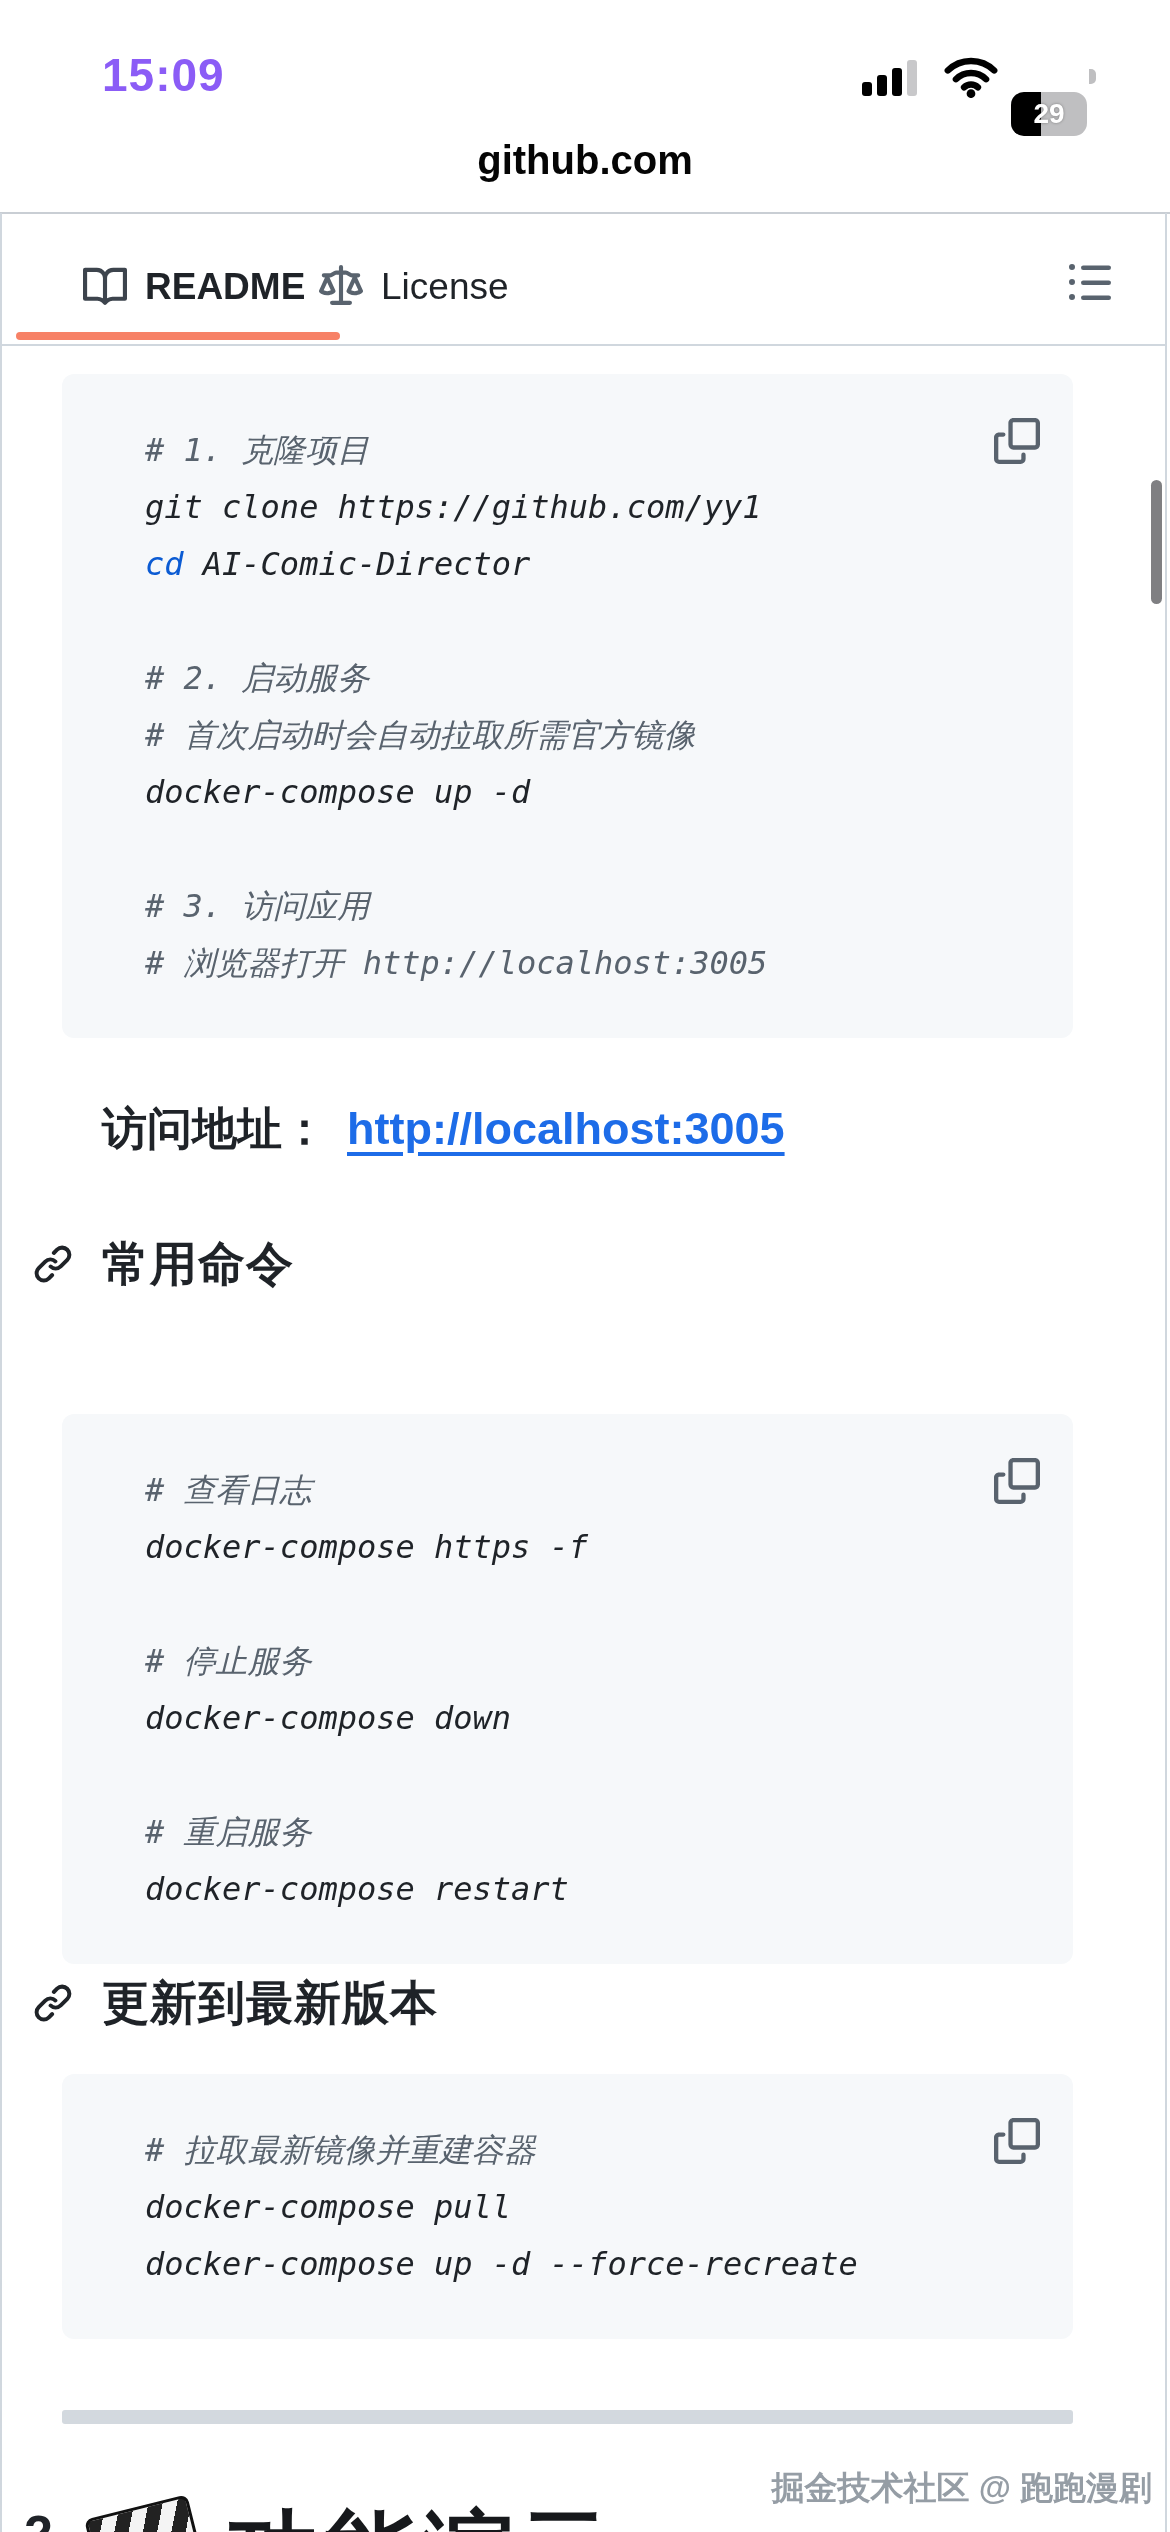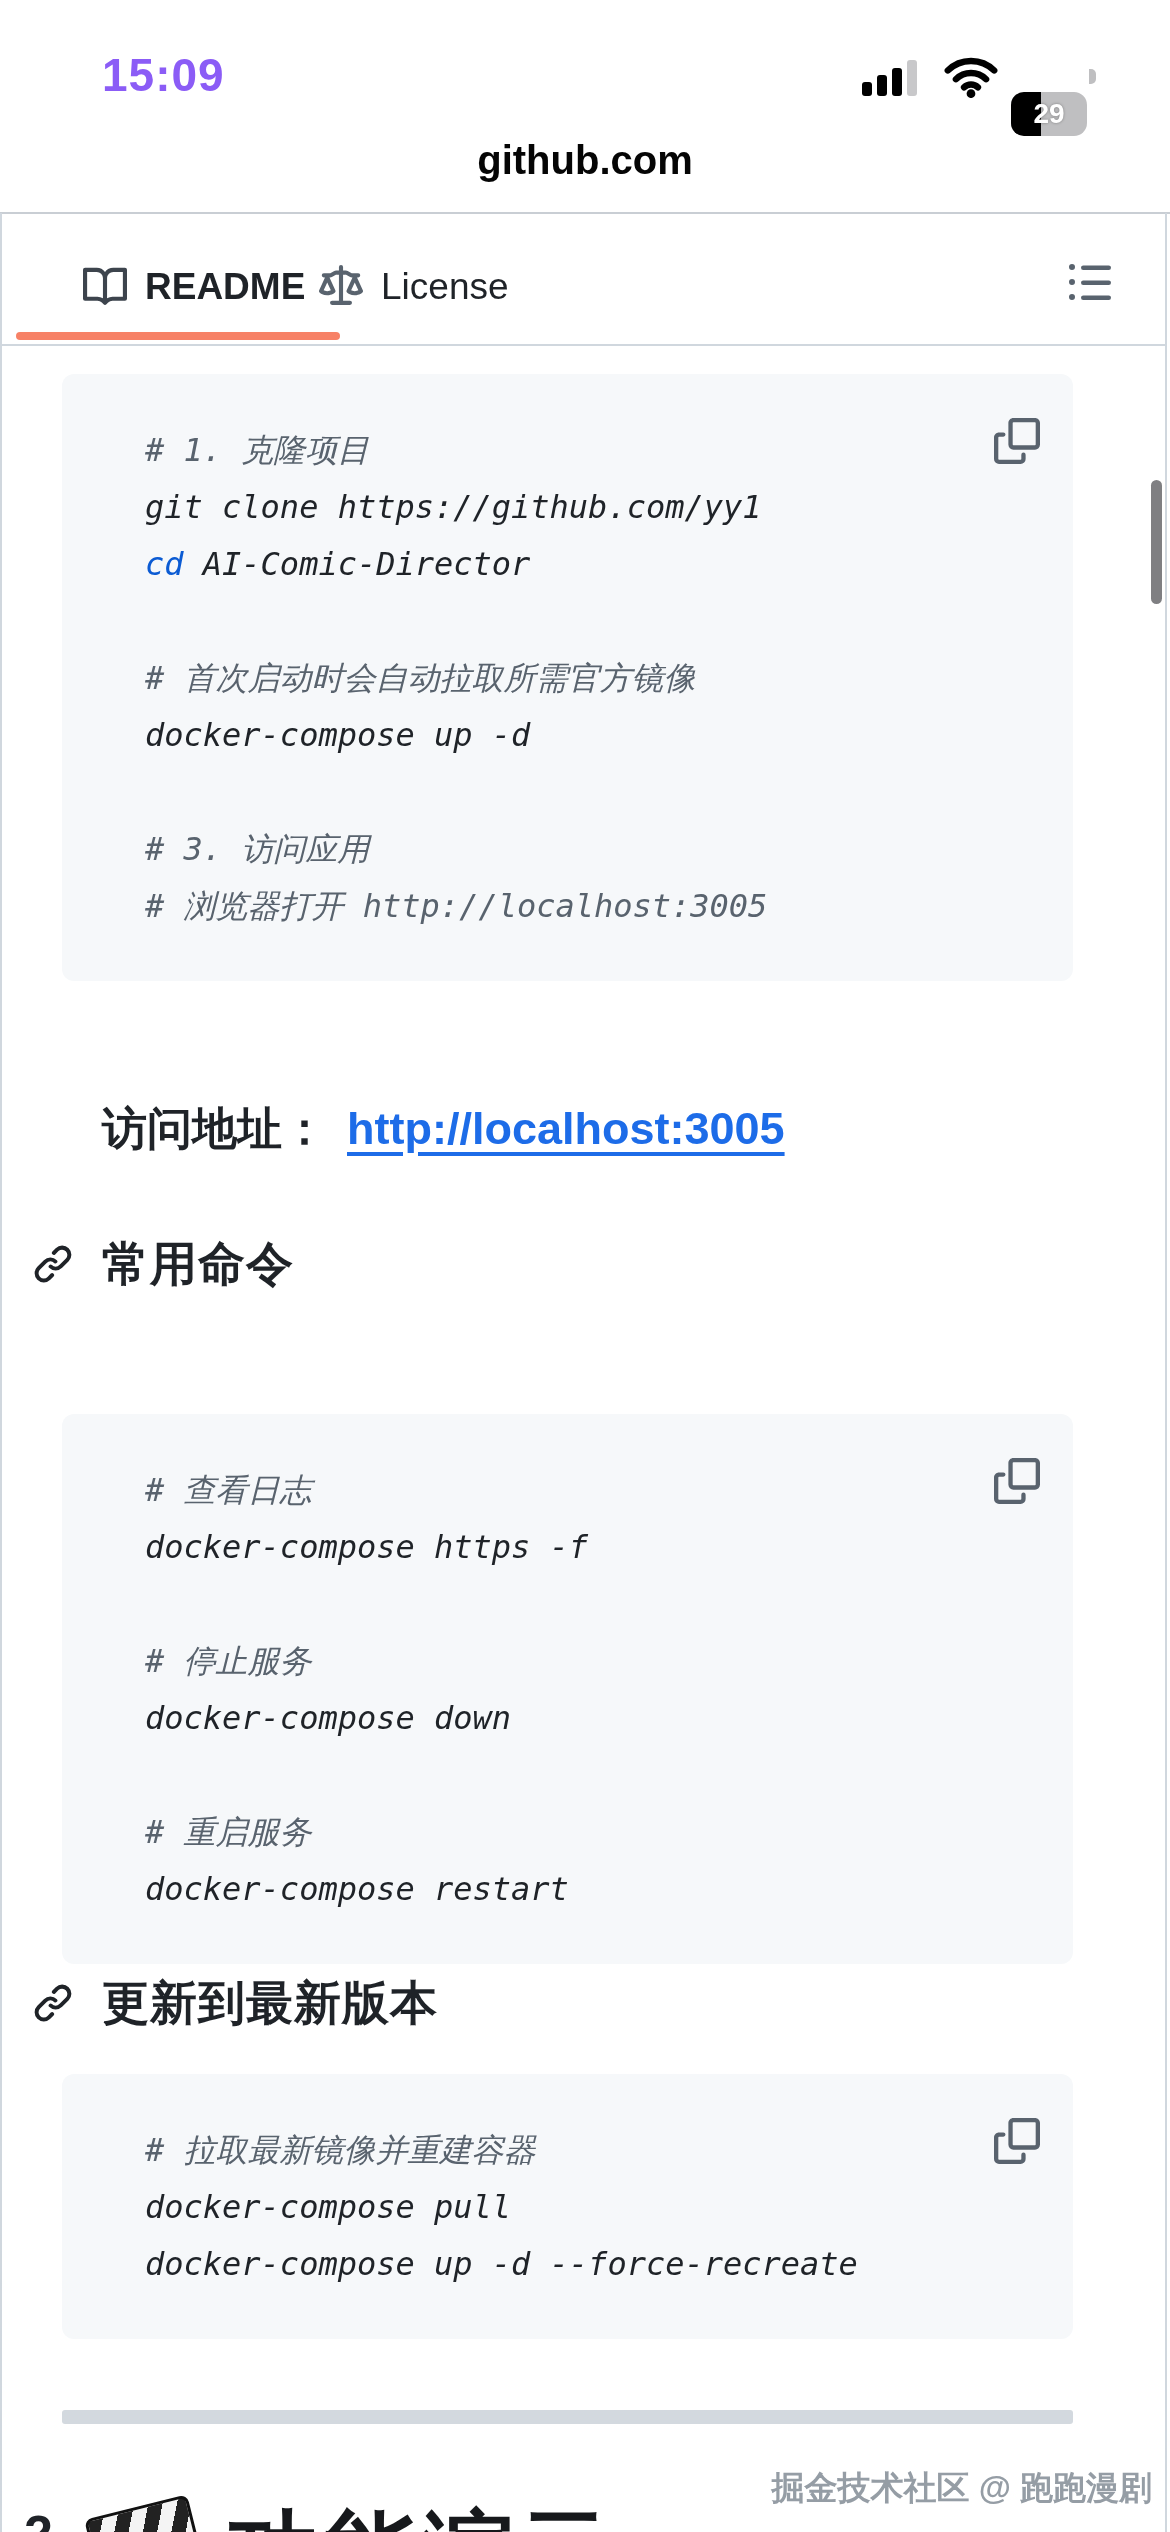--- a/index.html
+++ b/index.html
@@ -121,20 +121,21 @@
   </div>
   <div class="tab-underline"></div>
   <div class="tabbar-divider"></div>
 
   <div class="codeblock" style="top:374px;">
     <div class="code-lines">
         <div class="code-line"><span class="tok-comment"># 1. 克隆项目</span></div>
         <div class="code-line"><span class="tok-plain">git clone https://github.com/yy1</span></div>
         <div class="code-line"><span class="tok-builtin">cd</span><span class="tok-plain"> AI-Comic-Director</span></div>
         <div class="code-line">&nbsp;</div>
+        <div class="code-line"><span class="tok-comment"># 2. 启动服务</span></div>
         <div class="code-line"><span class="tok-comment"># 首次启动时会自动拉取所需官方镜像</span></div>
         <div class="code-line"><span class="tok-plain">docker-compose up -d</span></div>
         <div class="code-line">&nbsp;</div>
         <div class="code-line"><span class="tok-comment"># 3. 访问应用</span></div>
         <div class="code-line"><span class="tok-comment"># 浏览器打开 http://localhost:3005</span></div>
       </div>
     <svg class="copy-btn ico" viewBox="0 0 16 16" fill="#59636e">
       <path d="M0 6.75C0 5.784.784 5 1.75 5h1.5a.75.75 0 0 1 0 1.5h-1.5a.25.25 0 0 0-.25.25v7.5c0 .138.112.25.25.25h7.5a.25.25 0 0 0 .25-.25v-1.5a.75.75 0 0 1 1.5 0v1.5A1.75 1.75 0 0 1 9.25 16h-7.5A1.75 1.75 0 0 1 0 14.25Zm5-5C5 .784 5.784 0 6.75 0h7.5C15.216 0 16 .784 16 1.75v7.5A1.75 1.75 0 0 1 14.25 11h-7.5A1.75 1.75 0 0 1 5 9.25Zm1.75-.25a.25.25 0 0 0-.25.25v7.5c0 .138.112.25.25.25h7.5a.25.25 0 0 0 .25-.25v-7.5a.25.25 0 0 0-.25-.25Z"></path>
     </svg>
   </div>

